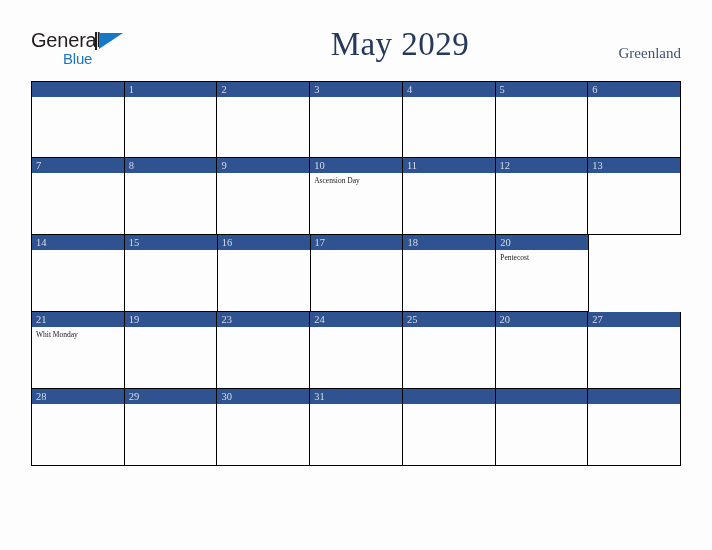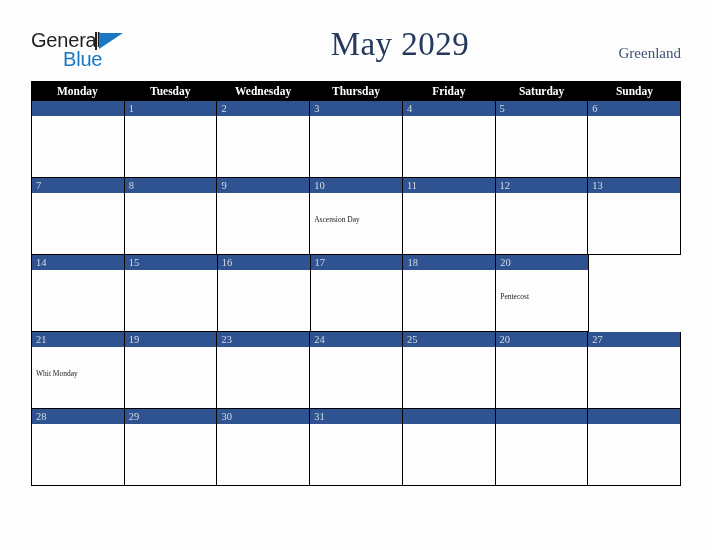--- a/index.html
+++ b/index.html
@@ -39,21 +39,21 @@
     font-size: 20px;
     color: #231f20;
     letter-spacing: -0.2px;
     line-height: 20px;
   }
   .logo-line2 {
     position: absolute;
     left: 32px;
     top: 19px;
     font-family: "Liberation Sans", sans-serif;
-    font-size: 20px;
+    font-size: 15px;
     color: #1878c4;
     letter-spacing: -0.2px;
     line-height: 20px;
   }
   .logo-bar {
     position: absolute;
     left: 64px;
     top: 2px;
     width: 2px;
     height: 18px;
@@ -143,21 +143,20 @@
   }
   .date-number {
     font-family: "Liberation Serif", serif;
     font-size: 10.5px;
     color: #d7dce6;
     line-height: 15px;
     display: block;
   }
   .day-body {
     padding: 3px 3px 0 4px;
-    margin-top: 19px;
   }
   .event-label {
     font-family: "Liberation Serif", serif;
     font-size: 7.5px;
     color: #1a1a1a;
     line-height: 10px;
     display: block;
   }
 </style>
 </head>
@@ -173,29 +172,20 @@
   </div>
 
   <div id="calendar-title">May 2029</div>
 
   <div id="country-label">Greenland</div>
 
 </div>
 
 <div id="calendar-grid">
 
-  <div id="weekday-header">
-    <div class="weekday-cell">Monday</div>
-    <div class="weekday-cell">Tuesday</div>
-    <div class="weekday-cell">Wednesday</div>
-    <div class="weekday-cell">Thursday</div>
-    <div class="weekday-cell">Friday</div>
-    <div class="weekday-cell">Saturday</div>
-    <div class="weekday-cell">Sunday</div>
-  </div>
 
   <div class="week-row">
     <div class="day-cell">
       <div class="date-bar">
           <span class="date-number"></span>
         </div>
       <div class="day-body">
           <span class="event-label"></span>
         </div>
     </div>

